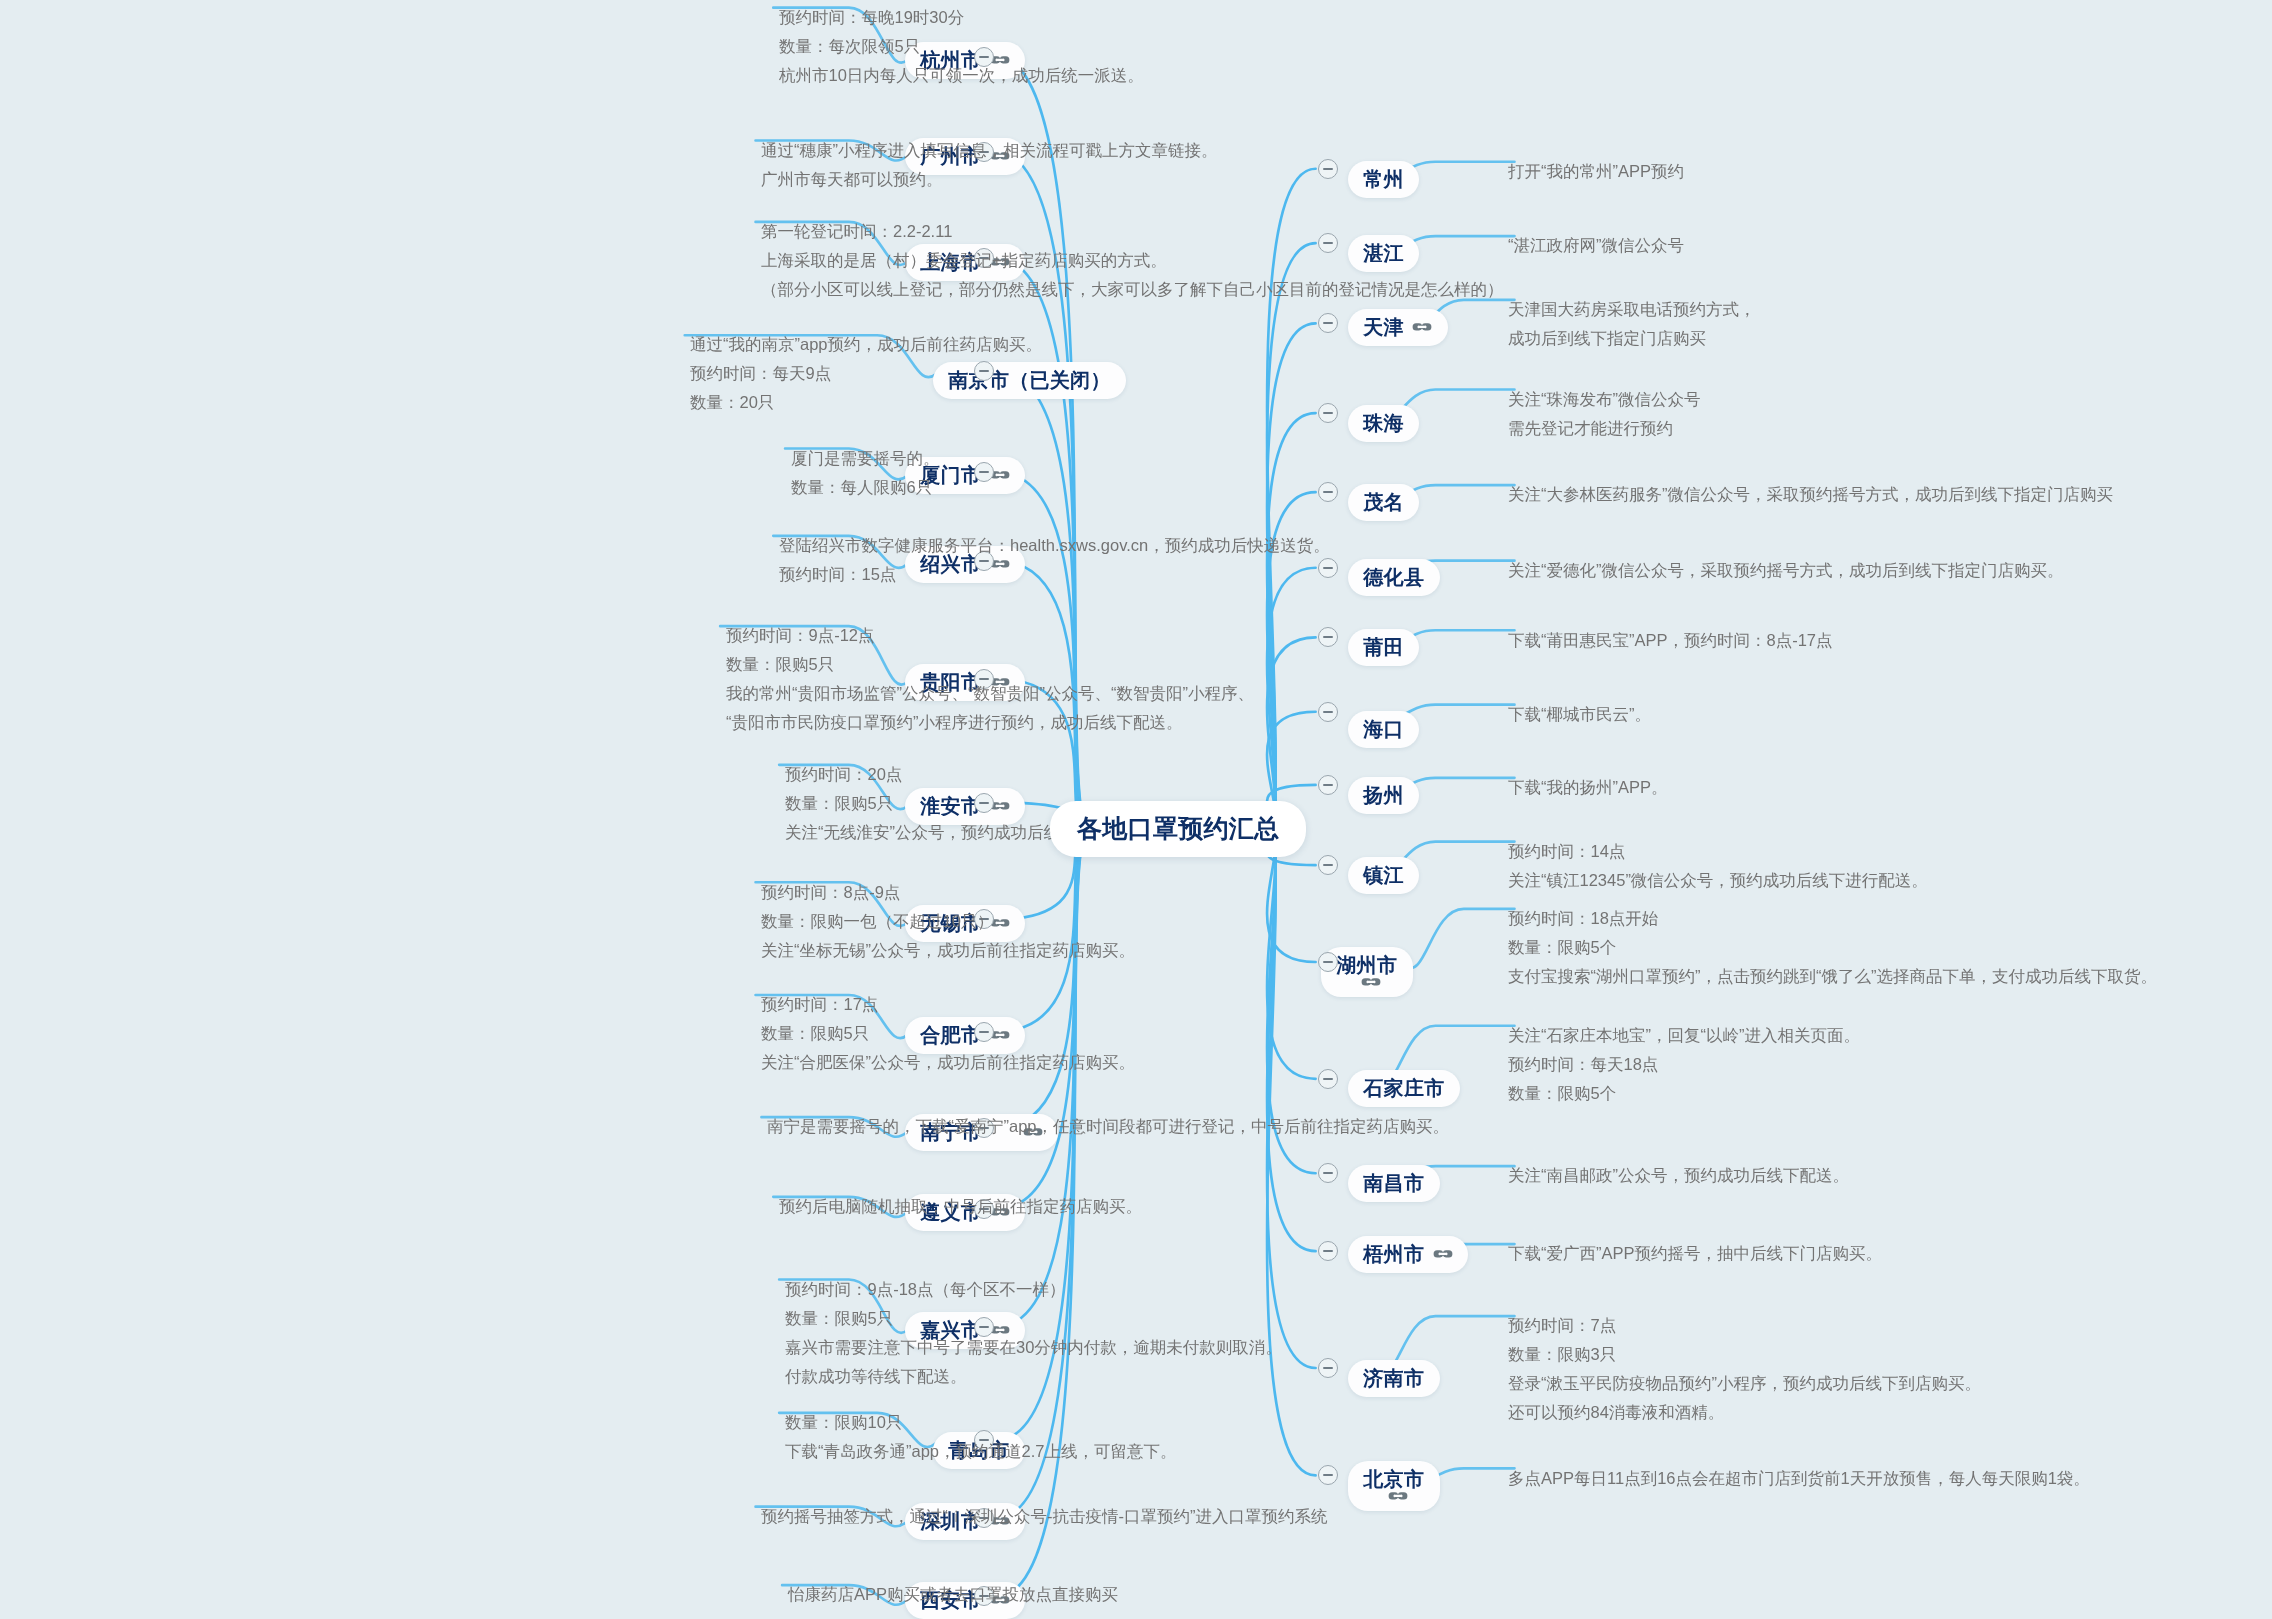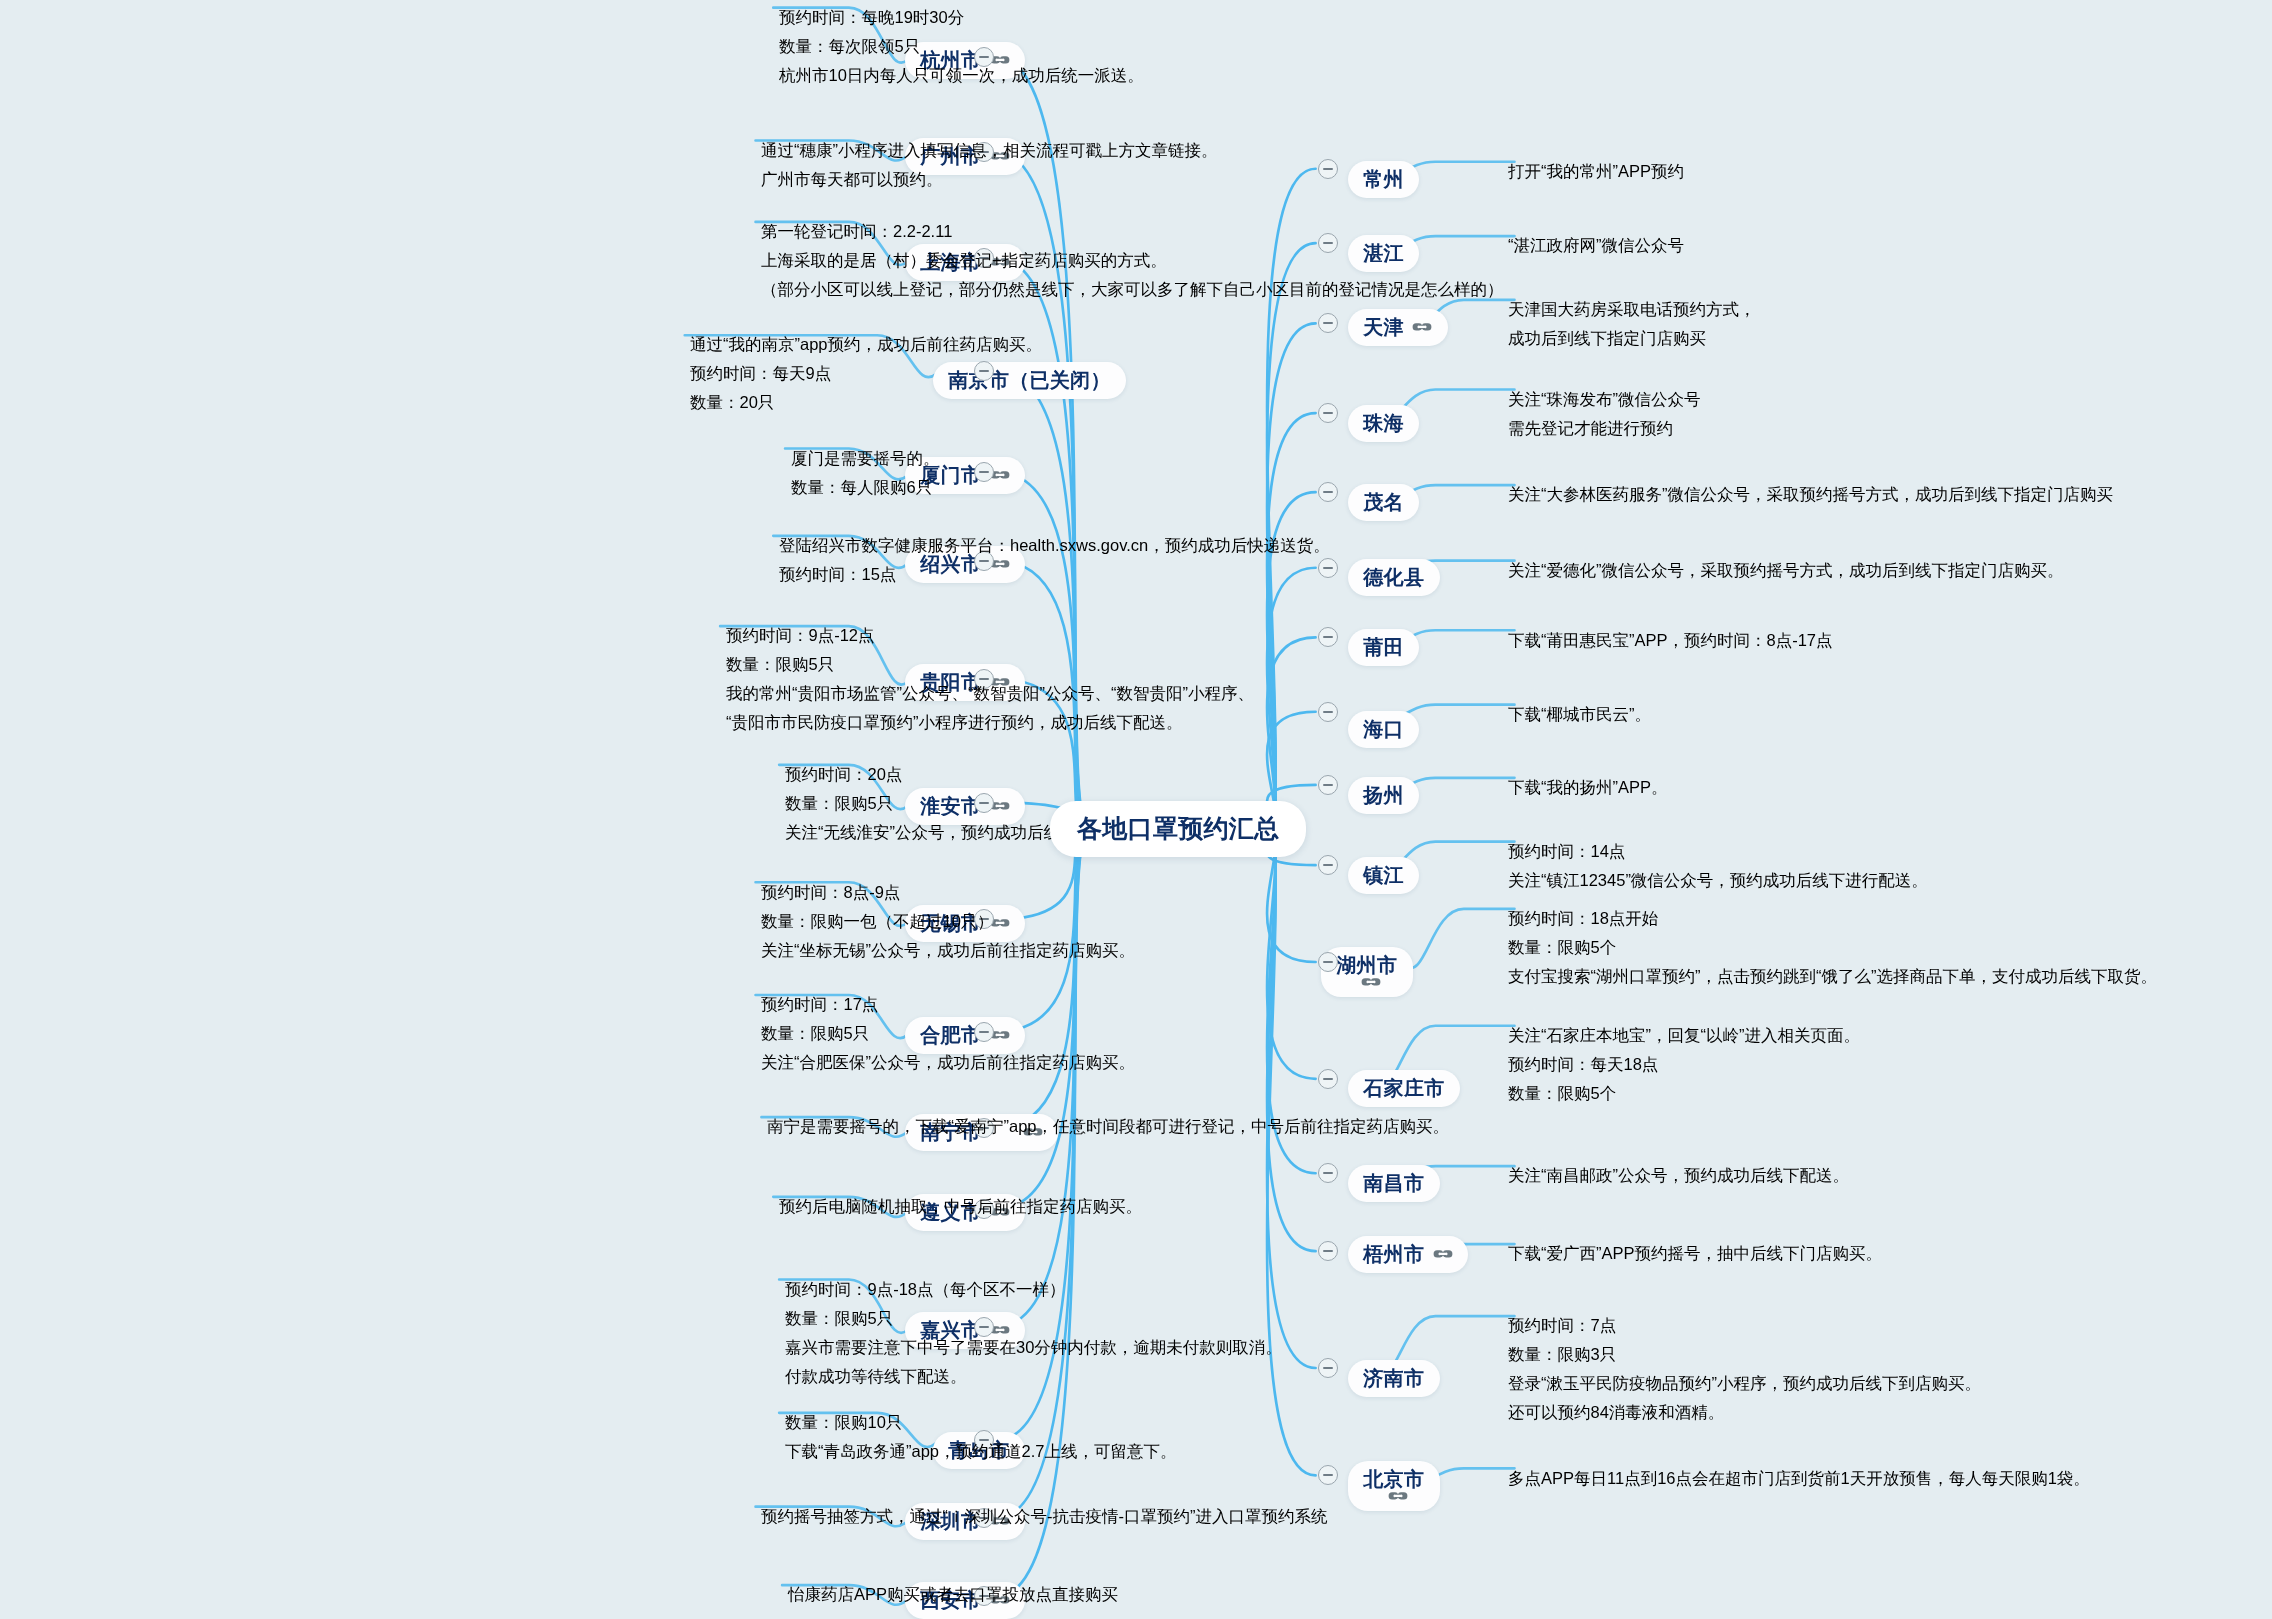--- a/index.html
+++ b/index.html
@@ -55,21 +55,21 @@
     box-sizing:border-box;
     display:flex;align-items:center;justify-content:center;
   }
   .toggle::before{
     content:"";display:block;width:9.4px;height:1.5px;background:#6f7c86;border-radius:1.2px;
   }
 
   
   .desc{
     position:absolute;
-    color:#000000;
+    color:#737373;
     font-size:16.5px;
     line-height:29px;
     white-space:nowrap;
   }
   .desc.right{text-align:left;}
   .desc.left{text-align:left;}
   .desc div{white-space:nowrap;}
 </style>
 </head>
 <body>

